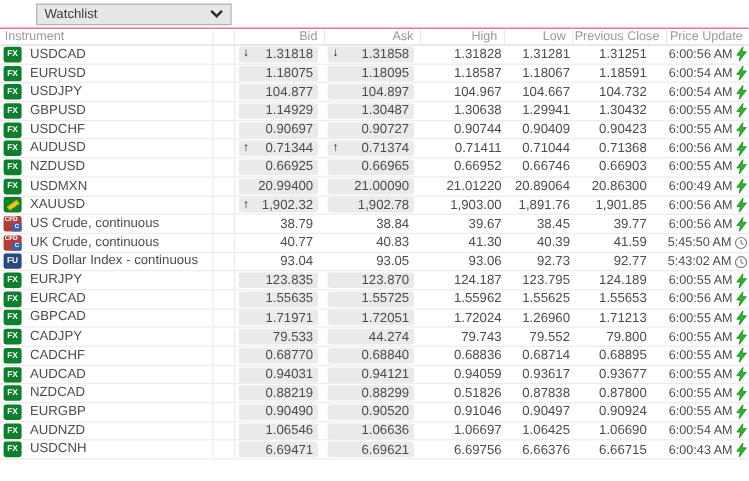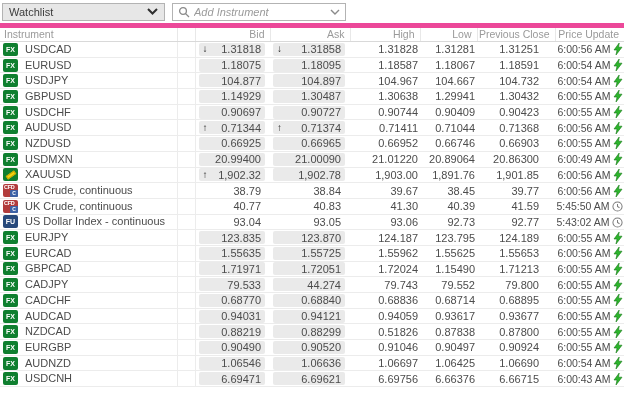--- a/index.html
+++ b/index.html
@@ -1,38 +1,38 @@
 <!DOCTYPE html>
 <html><head>
 <meta charset="utf-8">
 <style>
   * { box-sizing: border-box; margin: 0; padding: 0; }
   html, body { width: 624px; height: 401px; overflow: hidden; background: #fff;
     font-family: "Liberation Sans", sans-serif; }
 
   
-  .toolbar { height: 23px; display: flex; align-items: center; padding: 0 0 0 2px; background: #fff; }
+  .toolbar { height: 23px; display: flex; align-items: center; padding: 0 0 0 2px; background: #fff; margin-left: 28px; }
   .wl-select { width: 163px; height: 18px; background: #e7e7e7; border: 1px solid #b3b3b3;
     display: flex; align-items: center; justify-content: space-between; padding: 0 6px;
     font-size: 11px; color: #3c3c3c; cursor: default; }
   .search-box { margin-left: 7px; width: 174px; height: 18px; background: #fff;
     border: 1px solid #b3b3b3; display: flex; align-items: center; padding: 0 5px; gap: 4px; }
   .search-box input { flex: 1; min-width: 0; border: none; outline: none; font-size: 11px;
     color: #444; font-family: "Liberation Sans", sans-serif; background: transparent; }
   .search-box input::placeholder { color: #9a9a9a; font-style: italic; }
 
   
   table { border-collapse: collapse; table-layout: fixed; width: 624px; }
   col.c1 { width: 177px; } col.c2 { width: 18px; } col.c3 { width: 75px; }
   col.c4 { width: 80px; } col.c5 { width: 70px; } col.c6 { width: 57px; }
   col.c7 { width: 78px; } col.c8 { width: 69px; }
 
   thead th { font-weight: normal; color: #9a9a9a; font-size: 10.5px; text-align: right;
     padding: 0 5px 1px 0; height: 11px; white-space: nowrap;
-    border-top: 5px solid #ec4899; border-bottom: 1px solid #d9d9d9; border-left: 1px solid #e8e8e8; }
+    border-top: 1px solid #ec4899; border-bottom: 1px solid #d9d9d9; border-left: 1px solid #e8e8e8; }
   thead th:first-child { text-align: left; padding-left: 4px; border-left: none; }
 
   tbody td { height: 15.7px; border-bottom: 1px solid #ececec; font-size: 11px; color: #4c4c4c;
     white-space: nowrap; overflow: hidden; padding: 0; vertical-align: middle; }
   td.c-blank { border-left: 1px solid #ececec; border-right: 1px solid #ececec; }
   td.c-upd   { border-right: 1px solid #ececec; }
 
   .inst-wrap { display: flex; padding-left: 3px; }
   .icon-box { width: 15px; height: 13px; border-radius: 2px; margin-right: 7px; flex: none;
     display: flex; align-items: center; justify-content: center;
@@ -60,30 +60,20 @@
   .upd-wrap svg { flex: none; }
 </style>
 </head>
 <body>
 
 <div class="toolbar">
   <div class="wl-select">
     <span>Watchlist</span>
     <svg width="11" height="7" viewBox="0 0 11 7">
         <path d="M1 1 L5.5 5.5 L10 1" stroke="#2f2f2f" stroke-width="2" fill="none"></path>
-      </svg>
-  </div>
-  <div class="search-box">
-    <svg width="12" height="12" viewBox="0 0 12 12">
-        <circle cx="5" cy="5" r="3.4" stroke="#8a8a8a" stroke-width="1.3" fill="none"></circle>
-        <line x1="7.6" y1="7.6" x2="11" y2="11" stroke="#8a8a8a" stroke-width="1.3"></line>
-      </svg>
-    <input type="text" value="" placeholder="Add Instrument" style="">
-    <svg width="10" height="6" viewBox="0 0 10 6">
-        <path d="M1 1 L5 5 L9 1" stroke="#8a8a8a" stroke-width="1.4" fill="none"></path>
       </svg>
   </div>
 </div>
 
 <table>
   <colgroup>
     <col class="c1">
       <col class="c2">
       <col class="c3">
       <col class="c4">
@@ -631,21 +621,21 @@
         <span class="val">1.71971</span>
       </div>
     </td>
     <td>
       <div class="chip">
         <span class="arrow"></span>
         <span class="val">1.72051</span>
       </div>
     </td>
     <td class="c-num">1.72024</td>
-    <td class="c-num">1.15490</td>
+    <td class="c-num">1.26960</td>
     <td class="c-num c-prev">1.71213</td>
     <td class="c-upd">
       <div class="upd-wrap">
         <span>6:00:55 AM</span>
         <svg width="10" height="12" viewBox="0 0 10 12">
               <path d="M6.2 0 L1 7 L4 7 L3 12 L9 4.2 L5.5 4.2 Z" fill="#2db52d" stroke="#187818" stroke-width="0.6"></path>
             </svg>
 
       </div>
     </td>

